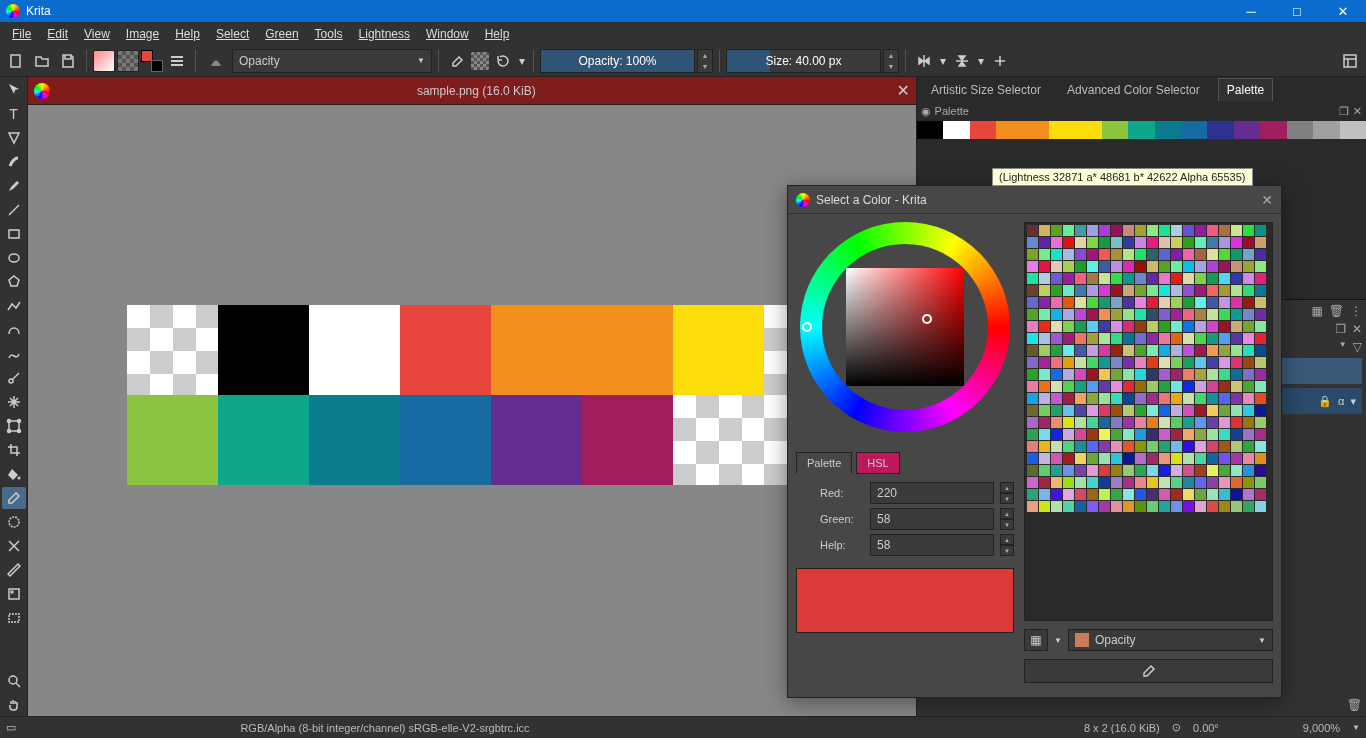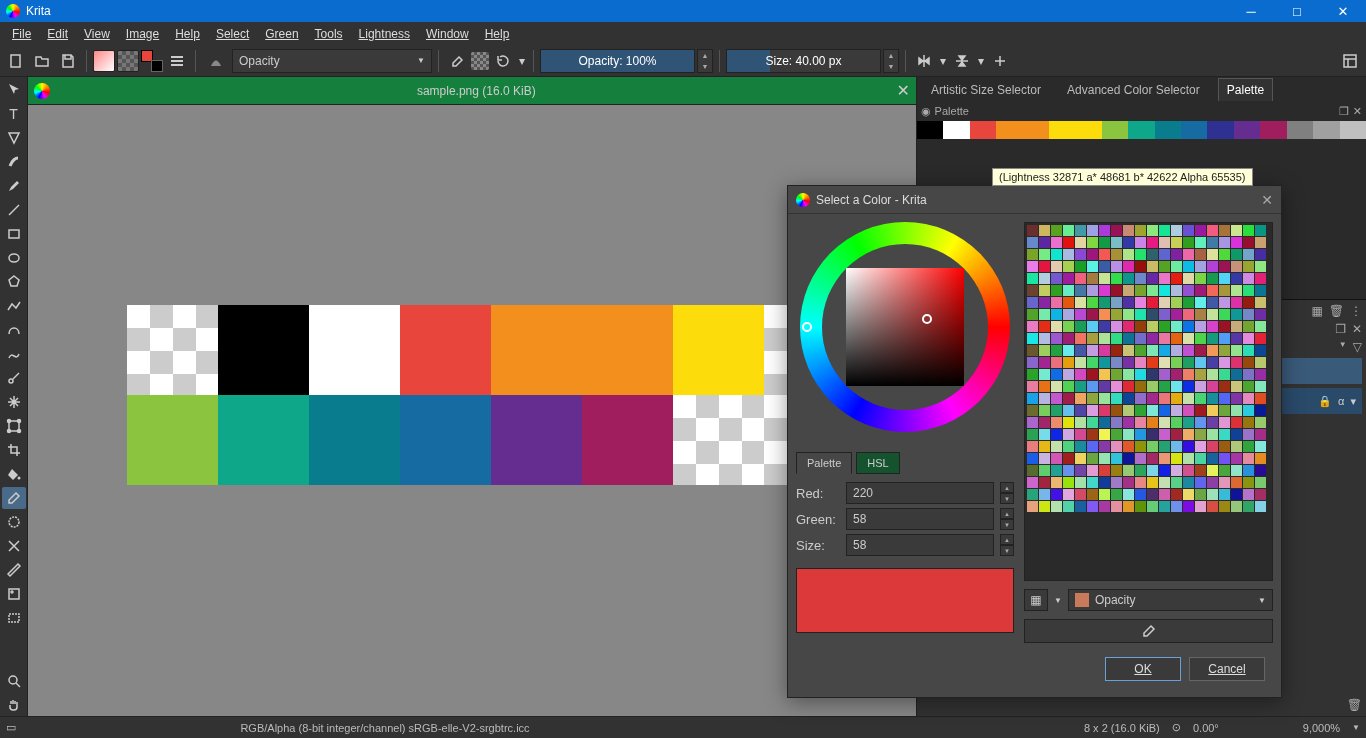--- a/index.html
+++ b/index.html
@@ -30,21 +30,21 @@
 .stepbtn { width: 16px; height: 24px; background: #3a3a3a; border: 1px solid #222; display:flex; flex-direction:column; }
 .stepbtn div { flex:1; display:flex; align-items:center; justify-content:center; font-size:7px; color:#aaa; }
 
 
 .main { display: flex; height: calc(100% - 22px - 23px - 32px - 22px); }
 .toolbox { width: 28px; background: #323232; border-right: 1px solid #222; display: flex; flex-direction: column; align-items: center; padding-top: 2px; gap: 2px; }
 .tool { width: 24px; height: 22px; display:flex; align-items:center; justify-content:center; color:#ccc; font-size:14px; border-radius:2px; }
 .tool.active { background: #4a6a8a; }
 
 .canvas-area { flex: 1; display: flex; flex-direction: column; background: #323232; }
-.doc-tabs { height: 28px; background: #15803d; display: flex; align-items: center; padding: 0 6px; border-bottom: 1px solid #222; }
+.doc-tabs { height: 28px; background: #7f1d1d; display: flex; align-items: center; padding: 0 6px; border-bottom: 1px solid #222; }
 .doc-tabs .klogo { width:16px; height:16px; border-radius:50%; background: conic-gradient(#ff0,#f80,#f00,#f0f,#00f,#0ff,#0f0,#ff0); margin-right:6px; }
 .doc-tabs .title { flex:1; text-align:center; color:#ccc; }
 .doc-tabs .close { font-size:16px; color:#ccc; }
 
 .canvas { flex:1; background: #878787; position: relative; overflow: hidden; }
 .swatch-grid { position:absolute; left:99px; top:200px; }
 .swatch-grid .row { display:flex; }
 .swatch-grid .cell { width:91px; height:90px; }
 .checker { background: repeating-conic-gradient(#ccc 0 25%, #fff 0 50%) 0 0/46px 46px; }
 
@@ -70,24 +70,24 @@
 .dlg-body { flex:1; display:flex; padding:8px; gap:10px; }
 .dlg-left { width:218px; display:flex; flex-direction:column; }
 .wheel-wrap { width:210px; height:210px; position:relative; margin:0 auto; }
 .wheel { width:210px; height:210px; border-radius:50%; background: conic-gradient(from 90deg, red, magenta, blue, cyan, lime, yellow, red); position:relative; }
 .wheel::after { content:""; position:absolute; left:22px; top:22px; right:22px; bottom:22px; border-radius:50%; background:#474747; }
 .sqbox { position:absolute; left:46px; top:46px; width:118px; height:118px; background: linear-gradient(to top, black, transparent), linear-gradient(to right, white, red); }
 .ring-marker { position:absolute; width:10px; height:10px; border:2px solid #fff; border-radius:50%; left:2px; top:100px; }
 .sq-marker { position:absolute; width:10px; height:10px; border:2px solid #fff; border-radius:50%; left:122px; top:92px; }
 
 .ch-tabs { display:flex; gap:4px; margin:20px 0 8px 0; }
-.ch-tab { padding:4px 10px; background:#14532d; border:1px solid #222; color:#ccc; font-size:11px; }
+.ch-tab { padding:4px 10px; background:#be185d; border:1px solid #222; color:#ccc; font-size:11px; }
 .ch-tab.active { background:#474747; border-bottom:1px solid #474747; }
 .ch-row { display:flex; align-items:center; margin-bottom:4px; gap:6px; }
-.ch-row label { width:44px; font-size:13px; }
+.ch-row label { width:44px; font-size:11px;margin-left:24px; }
 .ch-row .num { flex:1; height:22px; background:#3a3a3a; border:1px solid #222; padding:0 6px; display:flex; align-items:center; }
 .ch-row .spin { width:14px; height:22px; display:flex; flex-direction:column; }
 .ch-row .spin div { flex:1; background:#3a3a3a; border:1px solid #222; display:flex; align-items:center; justify-content:center; font-size:6px; color:#aaa;}
 
 .preview { height:65px; background:#dc3a3a; margin-top:8px; border:1px solid #222; }
 
 .dlg-right { flex:1; display:flex; flex-direction:column; }
 .big-palette { flex:1; overflow:hidden; border:1px solid #222; background:#2a2a2a; position:relative; }
 .bp-grid { display:grid; grid-template-columns: repeat(20, 11px); gap:1px; padding:2px; }
 .bp-grid div { width:11px; height:11px; }
@@ -511,21 +511,21 @@
         <label>Green:</label>
         <div class="num">
             <span>58</span>
           </div>
         <div class="spin">
             <div>▲</div>
             <div>▼</div>
           </div>
       </div>
       <div class="ch-row">
-        <label>Size:</label>
+        <label>Help:</label>
         <div class="num">
             <span>58</span>
           </div>
         <div class="spin">
             <div>▲</div>
             <div>▼</div>
           </div>
       </div>
       <div class="preview"></div>
     </div>
@@ -1021,19 +1021,15 @@
           <div style="width:14px;height:14px;background:#c97a5a"></div>
           <span>Opacity</span>
           <span style="margin-left:auto;font-size:8px">▼</span>
         </div>
       </div>
       <div class="eyedrop">
         <svg class="ico" viewBox="0 0 16 16">
             <path d="M10 3l3 3-7 7H3v-3z"></path>
           </svg>
       </div>
-      <div class="dlg-buttons">
-        <button class="primary"><u>OK</u></button>
-        <button><u>Cancel</u></button>
-      </div>
     </div>
   </div>
 </div>
 
 </body></html>

